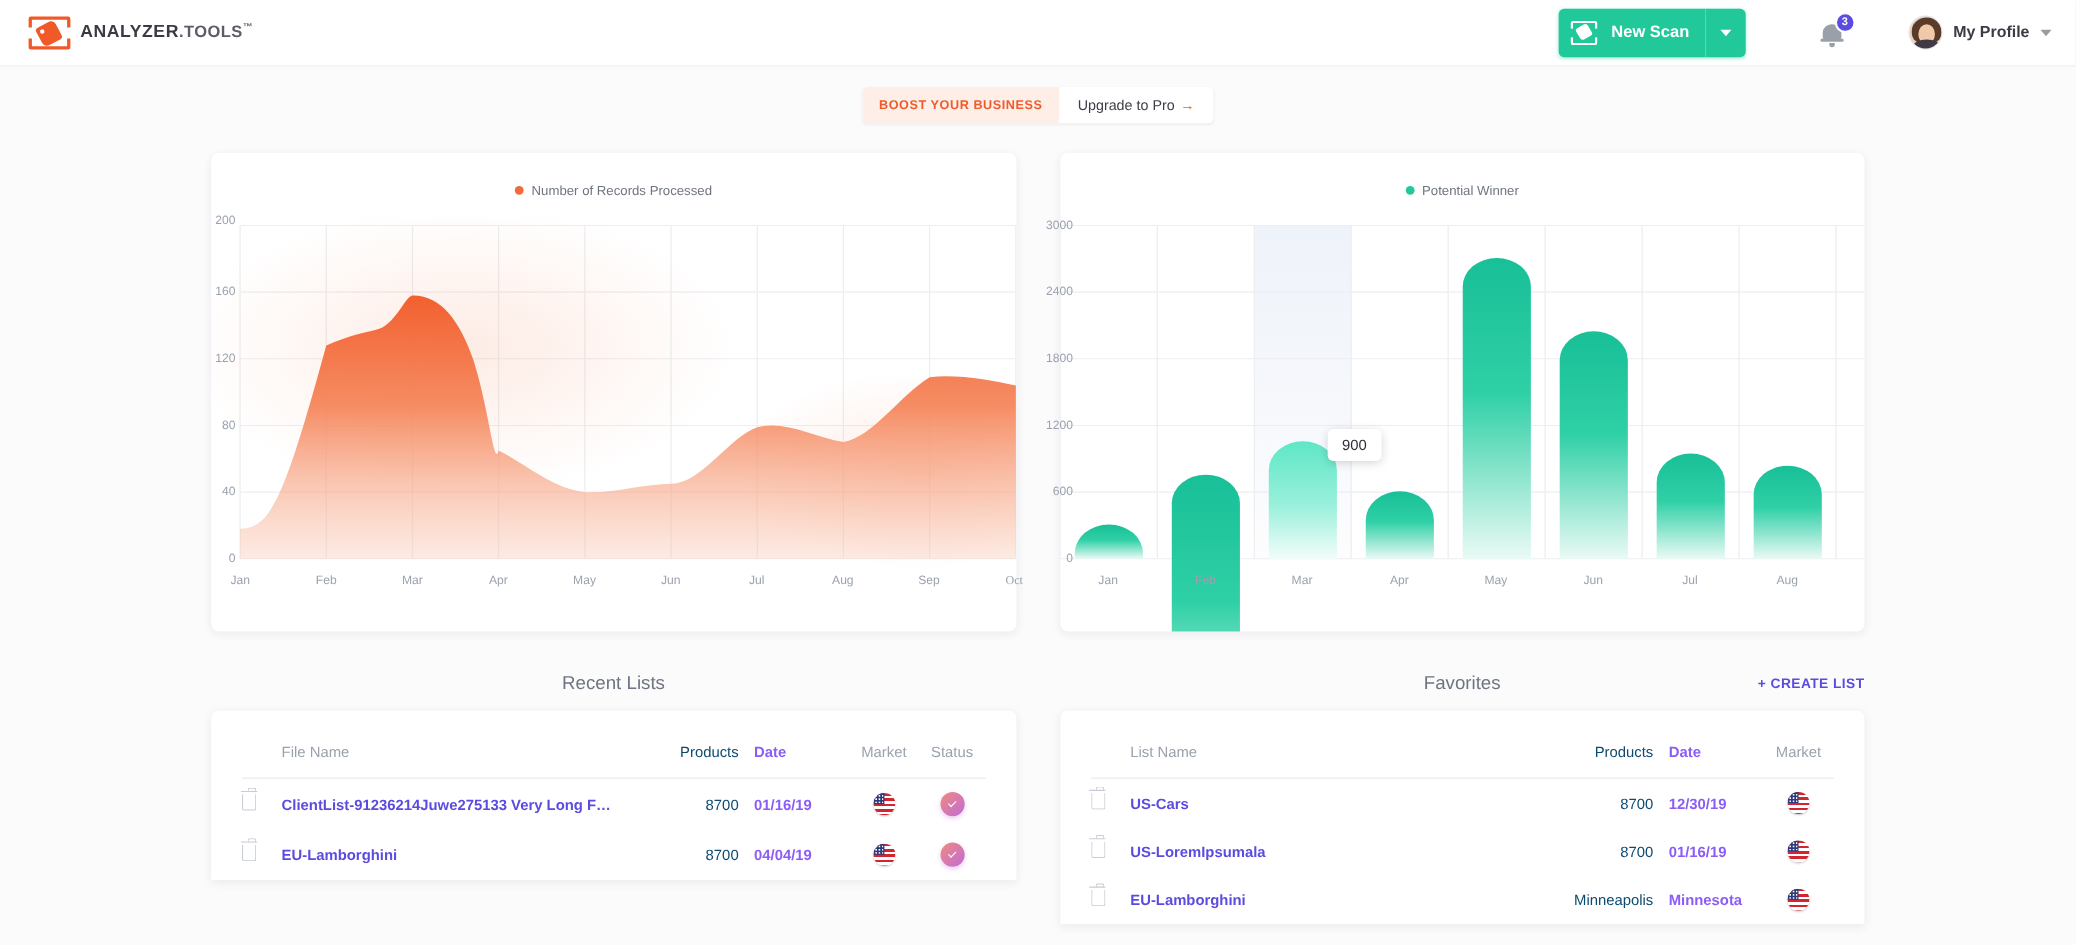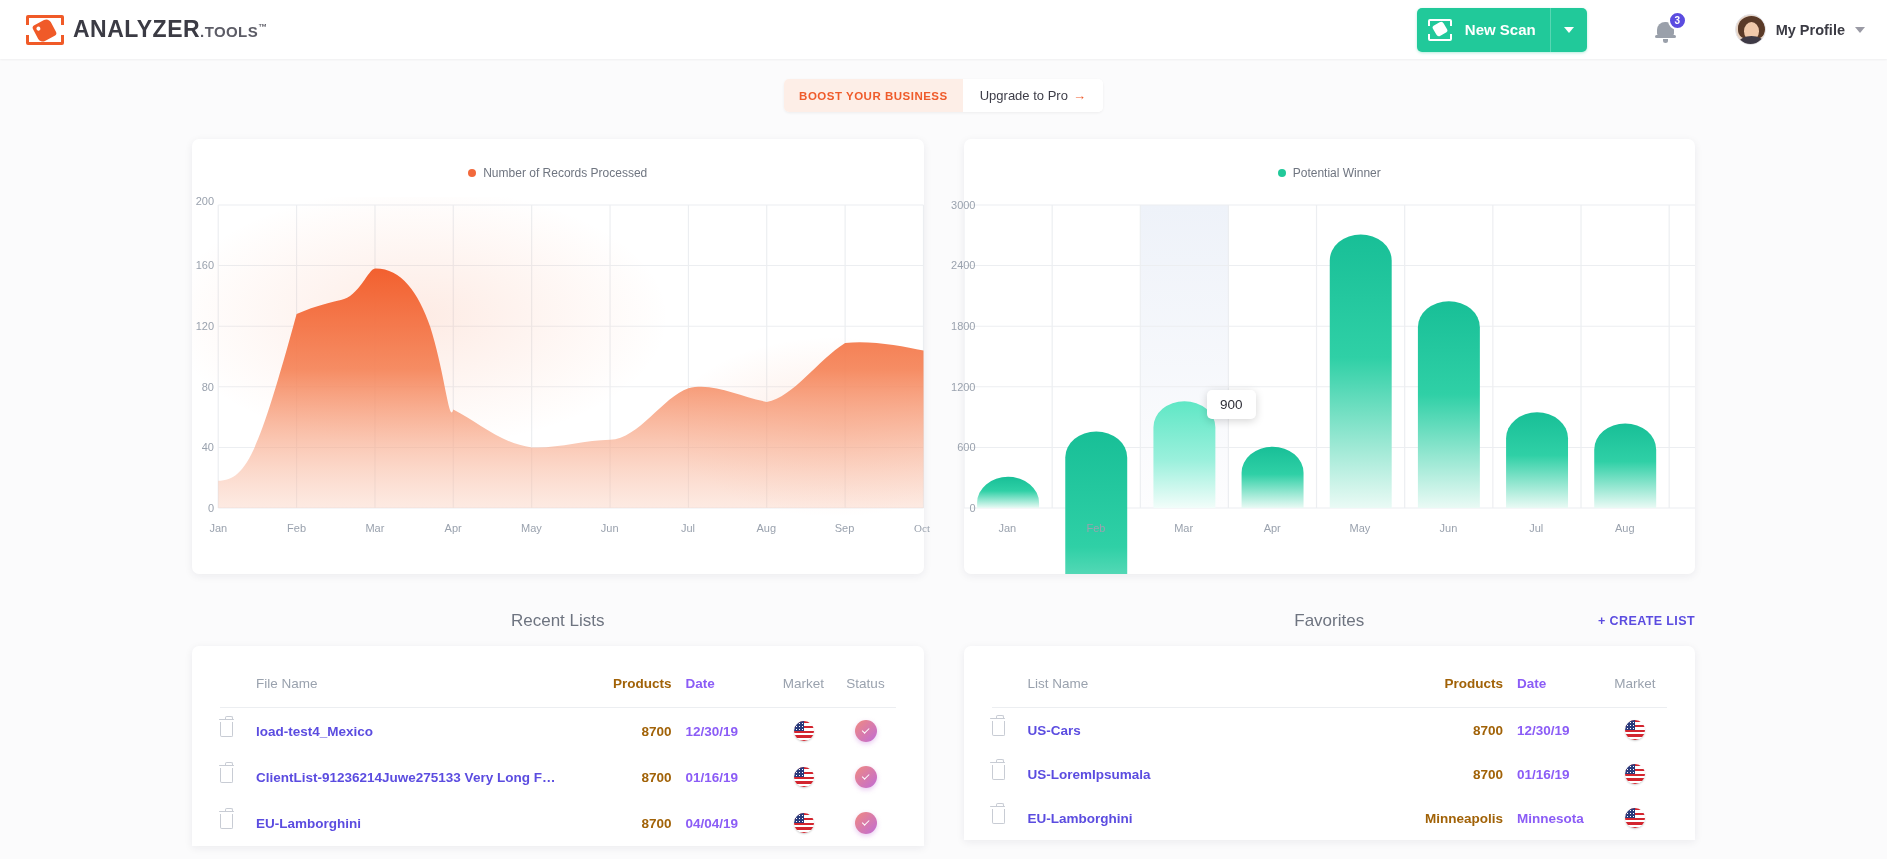--- a/index.html
+++ b/index.html
@@ -38,21 +38,21 @@
     position:absolute; left:9px; top:6px; width:19px; height:19px;
     background:#f05a28; border-radius:3px 5px 3px 5px;
     transform: rotate(-28deg);
     z-index:2;
   }
   .brand-mark .tag:after{
     content:""; position:absolute; width:4px;height:4px;border-radius:50%;
     background:#fff; left:3px; top:3px;
   }
   .brand-text { display:flex; align-items:baseline; font-weight:700; letter-spacing:.2px; }
-  .brand-text .b1 { font-size:23px; color:#3b3b44; letter-spacing:.5px;}
+  .brand-text .b1 { font-size:16px; color:#3b3b44; letter-spacing:.5px;}
   .brand-text .b2 { font-size:15px; color:#5c5c66; letter-spacing:.4px;}
   .brand-text .b3 { font-size:9px; color:#5c5c66; position:relative; top:-7px;}
 
   .header-right { display:flex; align-items:center; gap:12px; }
   .newscan {
     display:flex; align-items:center; height:44px;
     background:#21c99a; border-radius:5px; overflow:hidden;
     box-shadow:0 1px 3px rgba(33,201,154,.35);
   }
   .newscan .ic {
@@ -170,21 +170,21 @@
     box-shadow:0 2px 9px rgba(25,30,60,.07);
     padding: 22px 28px 0 28px; overflow:hidden;
   }
   table { width:100%; border-collapse:collapse; }
   th {
     font-size:13.5px; font-weight:400; color:#9aa2ae; text-align:left;
     padding: 8px 0 16px 0; border-bottom:1px solid #eceef1;
   }
   td { padding: 12px 0; font-size:13.5px; }
   .c-del { width:36px; }
-  .c-num { text-align:right; width:70px; font-weight:700; color:#a16207; }
+  .c-num { text-align:right; width:70px; font-weight:400; color:#0c4a6e; }
   .c-date { text-align:left; width:100px; font-weight:700; color:#8b5cf6; padding-left:14px;}
   .c-mkt { text-align:center; width:64px; }
   .c-sts { text-align:center; width:60px; }
   th.c-num{ text-align:right; } th.c-date{ text-align:left; }
   th.c-mkt, th.c-sts { text-align:center; }
   .fname {
     color:#5b4ce0; font-weight:700; font-size:13.5px;
     white-space:nowrap; overflow:hidden; text-overflow:ellipsis; display:block; max-width:300px;
   }
   .trash {
@@ -451,32 +451,20 @@
               <tr>
             <th class="c-del"></th>
             <th>File Name</th>
             <th class="c-num">Products</th>
             <th class="c-date">Date</th>
             <th class="c-mkt">Market</th>
             <th class="c-sts">Status</th>
           </tr>
             </thead>
           <tbody>
-            <tr>
-              <td class="c-del"><span class="trash"></span></td>
-              <td>
-                  <span class="fname">load-test4_Mexico</span>
-                </td>
-              <td class="c-num">8700</td>
-              <td class="c-date">12/30/19</td>
-              <td class="c-mkt"><span class="flag"><span class="stripes"></span><span class="canton"></span></span></td>
-              <td class="c-sts"><span class="status">
-                    <span class="chk"></span>
-                  </span></td>
-            </tr>
             <tr>
               <td class="c-del"><span class="trash"></span></td>
               <td>
                   <span class="fname">ClientList-91236214Juwe275133 Very Long File Nam...</span>
                 </td>
               <td class="c-num">8700</td>
               <td class="c-date">01/16/19</td>
               <td class="c-mkt"><span class="flag"><span class="stripes"></span><span class="canton"></span></span></td>
               <td class="c-sts"><span class="status">
                     <span class="chk"></span>

